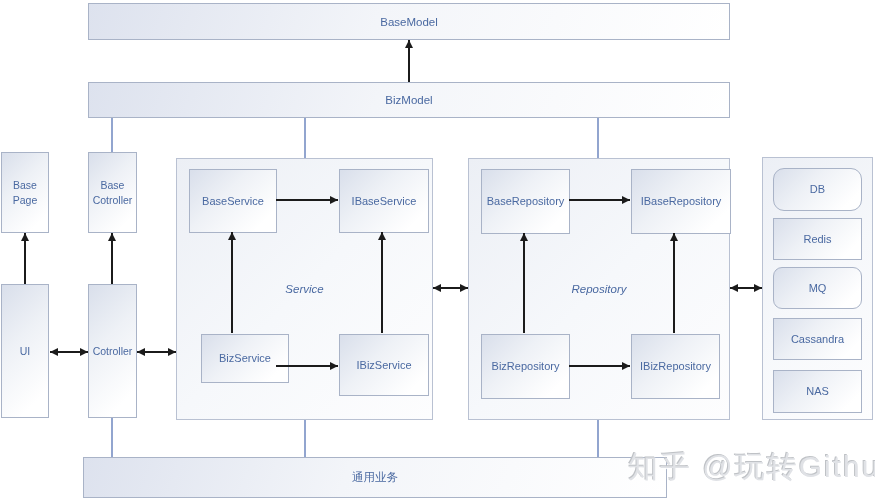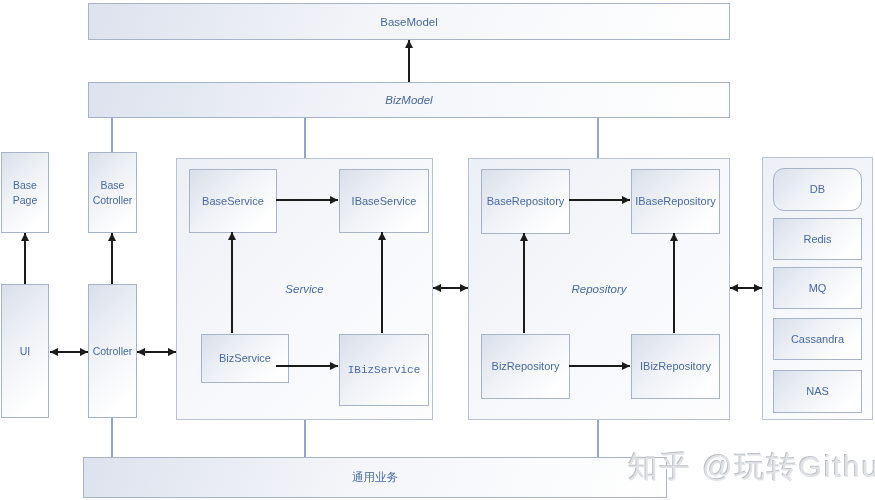--- a/index.html
+++ b/index.html
@@ -62,68 +62,68 @@
     white-space:nowrap;
   }
 </style>
 </head>
 <body>
 
 <div class="stage">
 
   <div class="bar" style="left:88px;top:3px;width:642px;height:37px;">BaseModel</div>
   <div class="av up" style="left:408px;top:40px;height:42px;"></div>
-  <div class="bar" style="left:88px;top:82px;width:642px;height:36px;font-style:italic;">BizModel</div>
+  <div class="bar" style="left:88px;top:82px;width:642px;height:36px;">BizModel</div>
 
   <div class="conn" style="left:111px;top:118px;height:34px;"></div>
   <div class="conn" style="left:304px;top:118px;height:40px;"></div>
   <div class="conn" style="left:597px;top:118px;height:40px;"></div>
 
   <div class="node narrow" style="left:1px;top:152px;width:48px;height:81px;">Base Page</div>
   <div class="node narrow" style="left:88px;top:152px;width:49px;height:81px;">Base Cotroller</div>
   <div class="node narrow" style="left:1px;top:284px;width:48px;height:134px;">UI</div>
   <div class="node narrow" style="left:88px;top:284px;width:49px;height:134px;">Cotroller</div>
 
   <div class="av up" style="left:24px;top:233px;height:51px;"></div>
   <div class="av up" style="left:111px;top:233px;height:51px;"></div>
   <div class="ah double" style="left:50px;top:351px;width:38px;"></div>
   <div class="ah double" style="left:137px;top:351px;width:39px;"></div>
 
   <div class="container" style="left:176px;top:158px;width:257px;height:262px;">
     <span class="container-title">Service</span>
     <div class="node" style="left:12px;top:10px;width:88px;height:64px;">BaseService</div>
     <div class="node" style="left:162px;top:10px;width:90px;height:64px;">IBaseService</div>
     <div class="node" style="left:24px;top:175px;width:88px;height:49px;text-align:right;">BizService</div>
-    <div class="node" style="left:162px;top:175px;width:90px;height:72px;font-family:Liberation Mono, monospace;">IBizService</div>
+    <div class="node" style="left:162px;top:175px;width:90px;height:62px;">IBizService</div>
   </div>
   <div class="ah right" style="left:276px;top:199px;width:62px;"></div>
   <div class="ah right" style="left:276px;top:365px;width:62px;"></div>
   <div class="av up" style="left:231px;top:232px;height:101px;"></div>
   <div class="av up" style="left:381px;top:232px;height:101px;"></div>
 
   <div class="ah double" style="left:433px;top:287px;width:35px;"></div>
 
   <div class="container" style="left:468px;top:158px;width:262px;height:262px;">
     <span class="container-title">Repository</span>
     <div class="node" style="left:12px;top:10px;width:89px;height:65px;">BaseRepository</div>
-    <div class="node" style="left:162px;top:10px;width:89px;height:65px;">IBaseRepository</div>
+    <div class="node" style="left:162px;top:10px;width:100px;height:65px;">IBaseRepository</div>
     <div class="node" style="left:12px;top:175px;width:89px;height:65px;">BizRepository</div>
     <div class="node" style="left:162px;top:175px;width:89px;height:65px;">IBizRepository</div>
   </div>
   <div class="ah right" style="left:569px;top:199px;width:61px;"></div>
   <div class="ah right" style="left:569px;top:365px;width:61px;"></div>
   <div class="av up" style="left:523px;top:233px;height:100px;"></div>
   <div class="av up" style="left:673px;top:233px;height:100px;"></div>
 
   <div class="ah double" style="left:730px;top:287px;width:32px;"></div>
 
   <div class="container" style="left:762px;top:157px;width:111px;height:263px;">
     <div class="node" style="left:10px;top:10px;width:89px;height:43px;border-radius:11px;">DB</div>
     <div class="node" style="left:10px;top:60px;width:89px;height:42px;">Redis</div>
-    <div class="node" style="left:10px;top:109px;width:89px;height:42px;">MQ</div>
+    <div class="node" style="left:10px;top:109px;width:89px;height:42px;border-radius:9px;">MQ</div>
     <div class="node" style="left:10px;top:160px;width:89px;height:42px;">Cassandra</div>
     <div class="node" style="left:10px;top:212px;width:89px;height:43px;">NAS</div>
   </div>
 
   <div class="conn" style="left:111px;top:418px;height:39px;"></div>
   <div class="conn" style="left:304px;top:420px;height:37px;"></div>
   <div class="conn" style="left:597px;top:420px;height:37px;"></div>
 
   <div class="bar" style="left:83px;top:457px;width:584px;height:41px;">通用业务</div>
 

